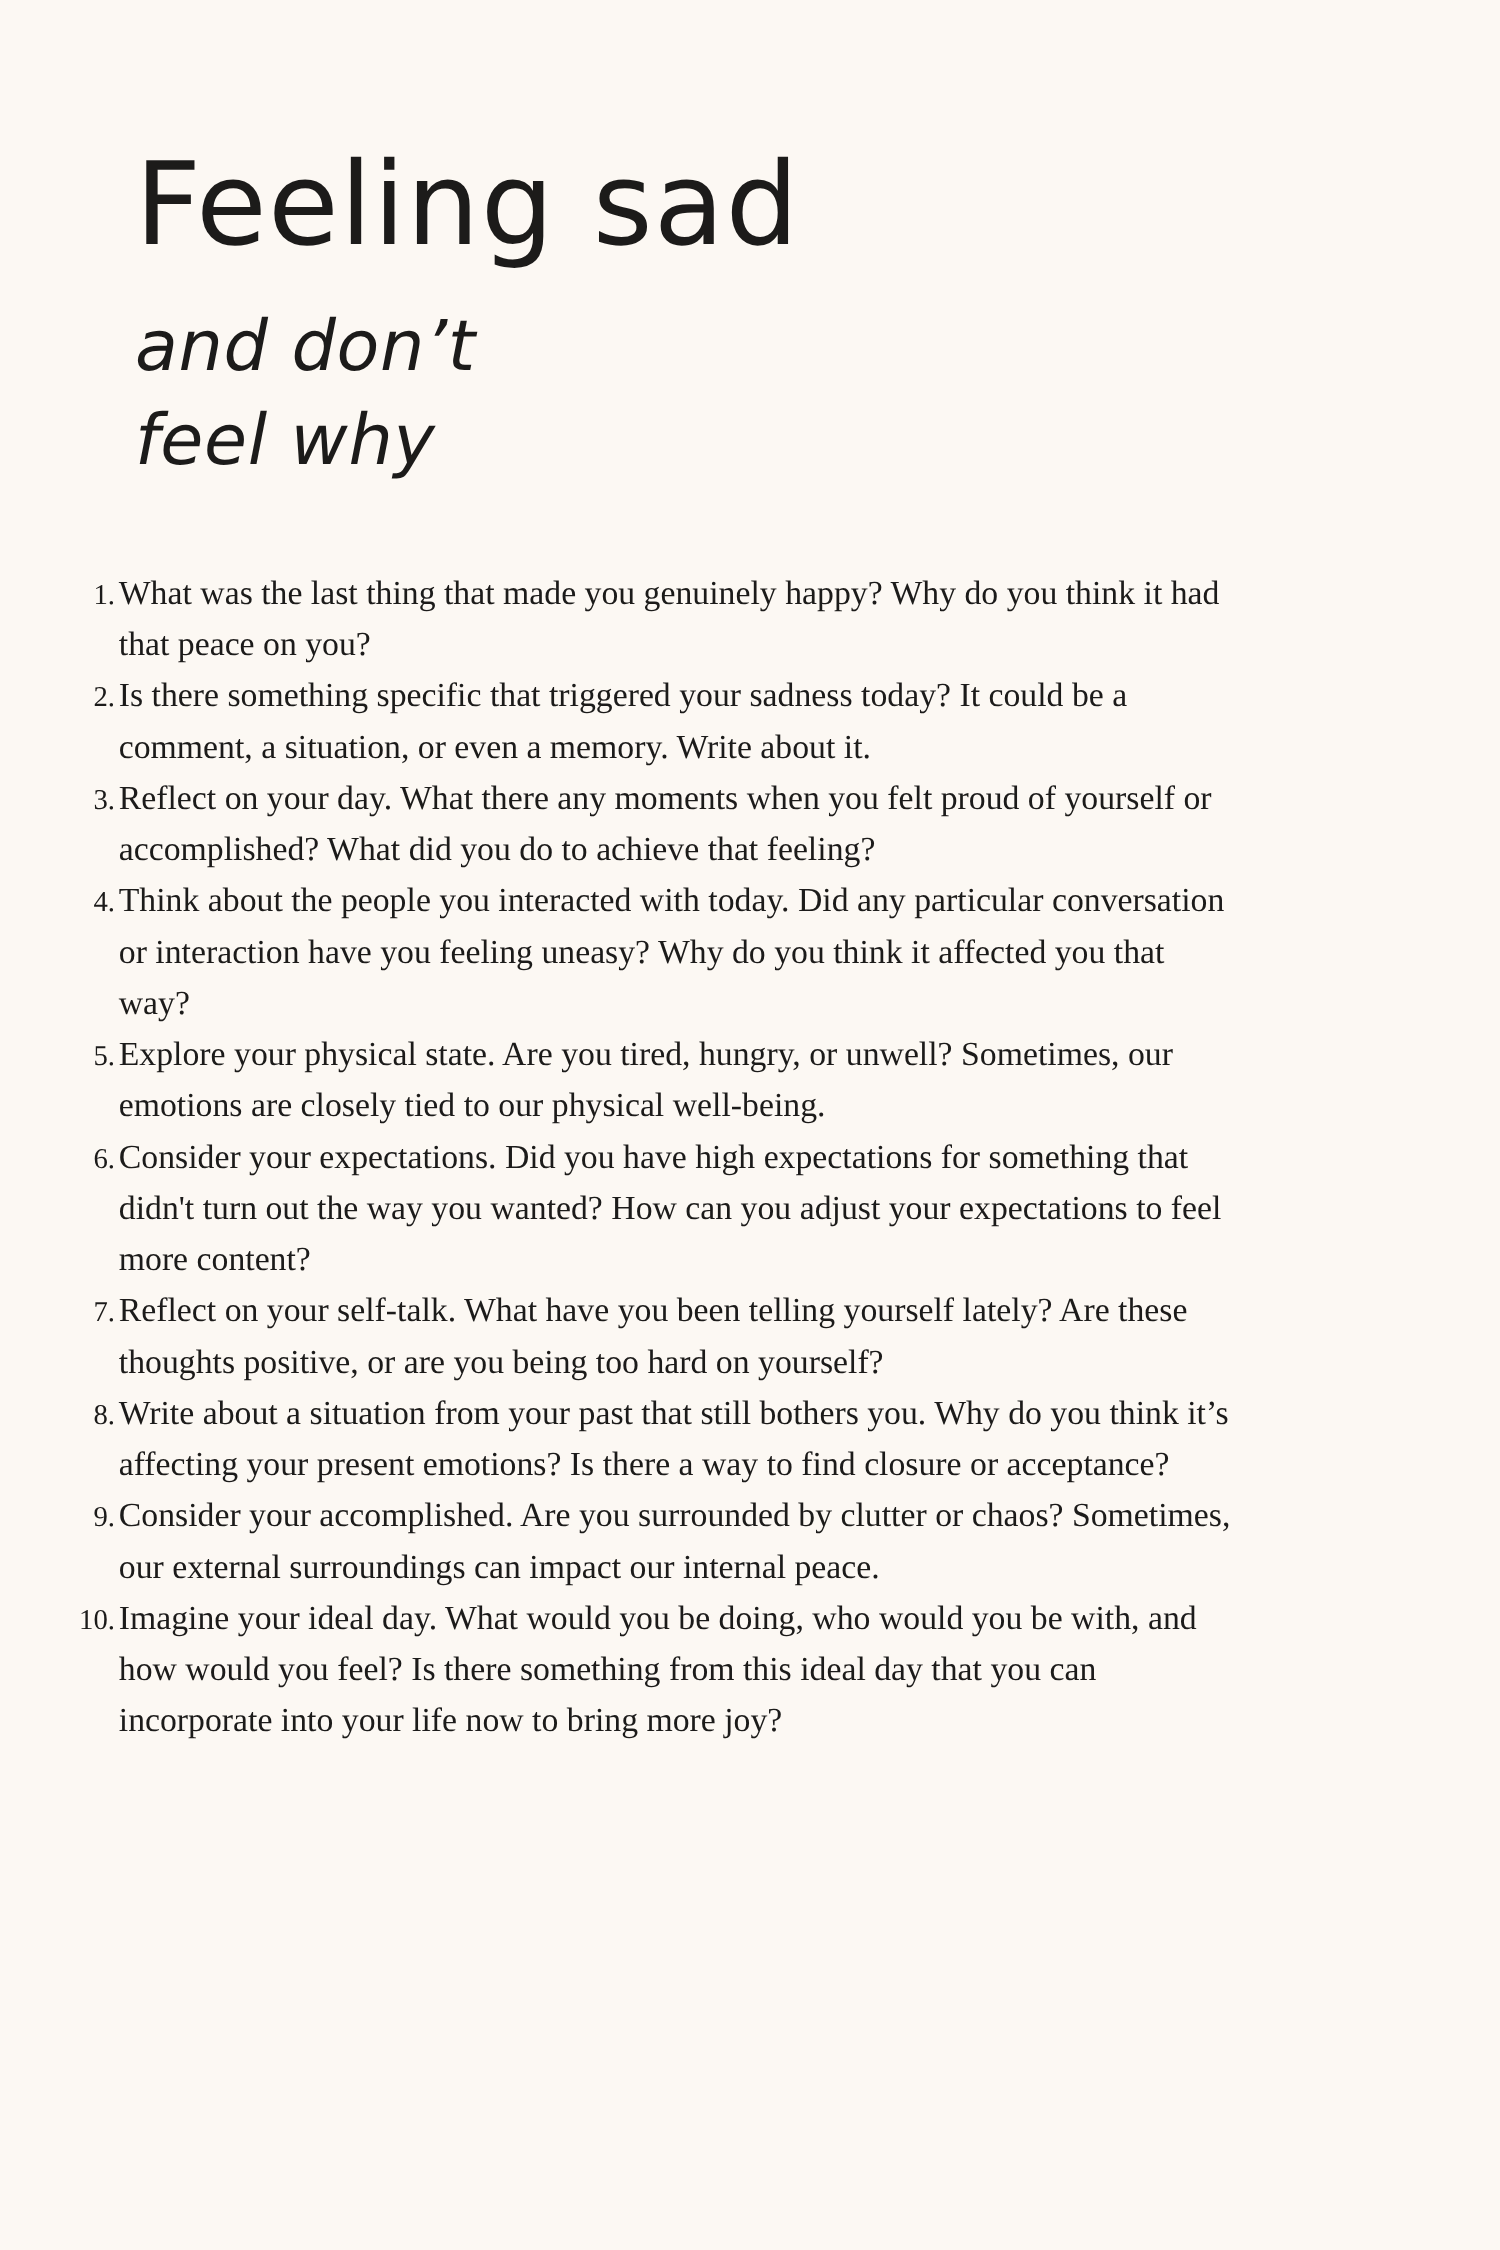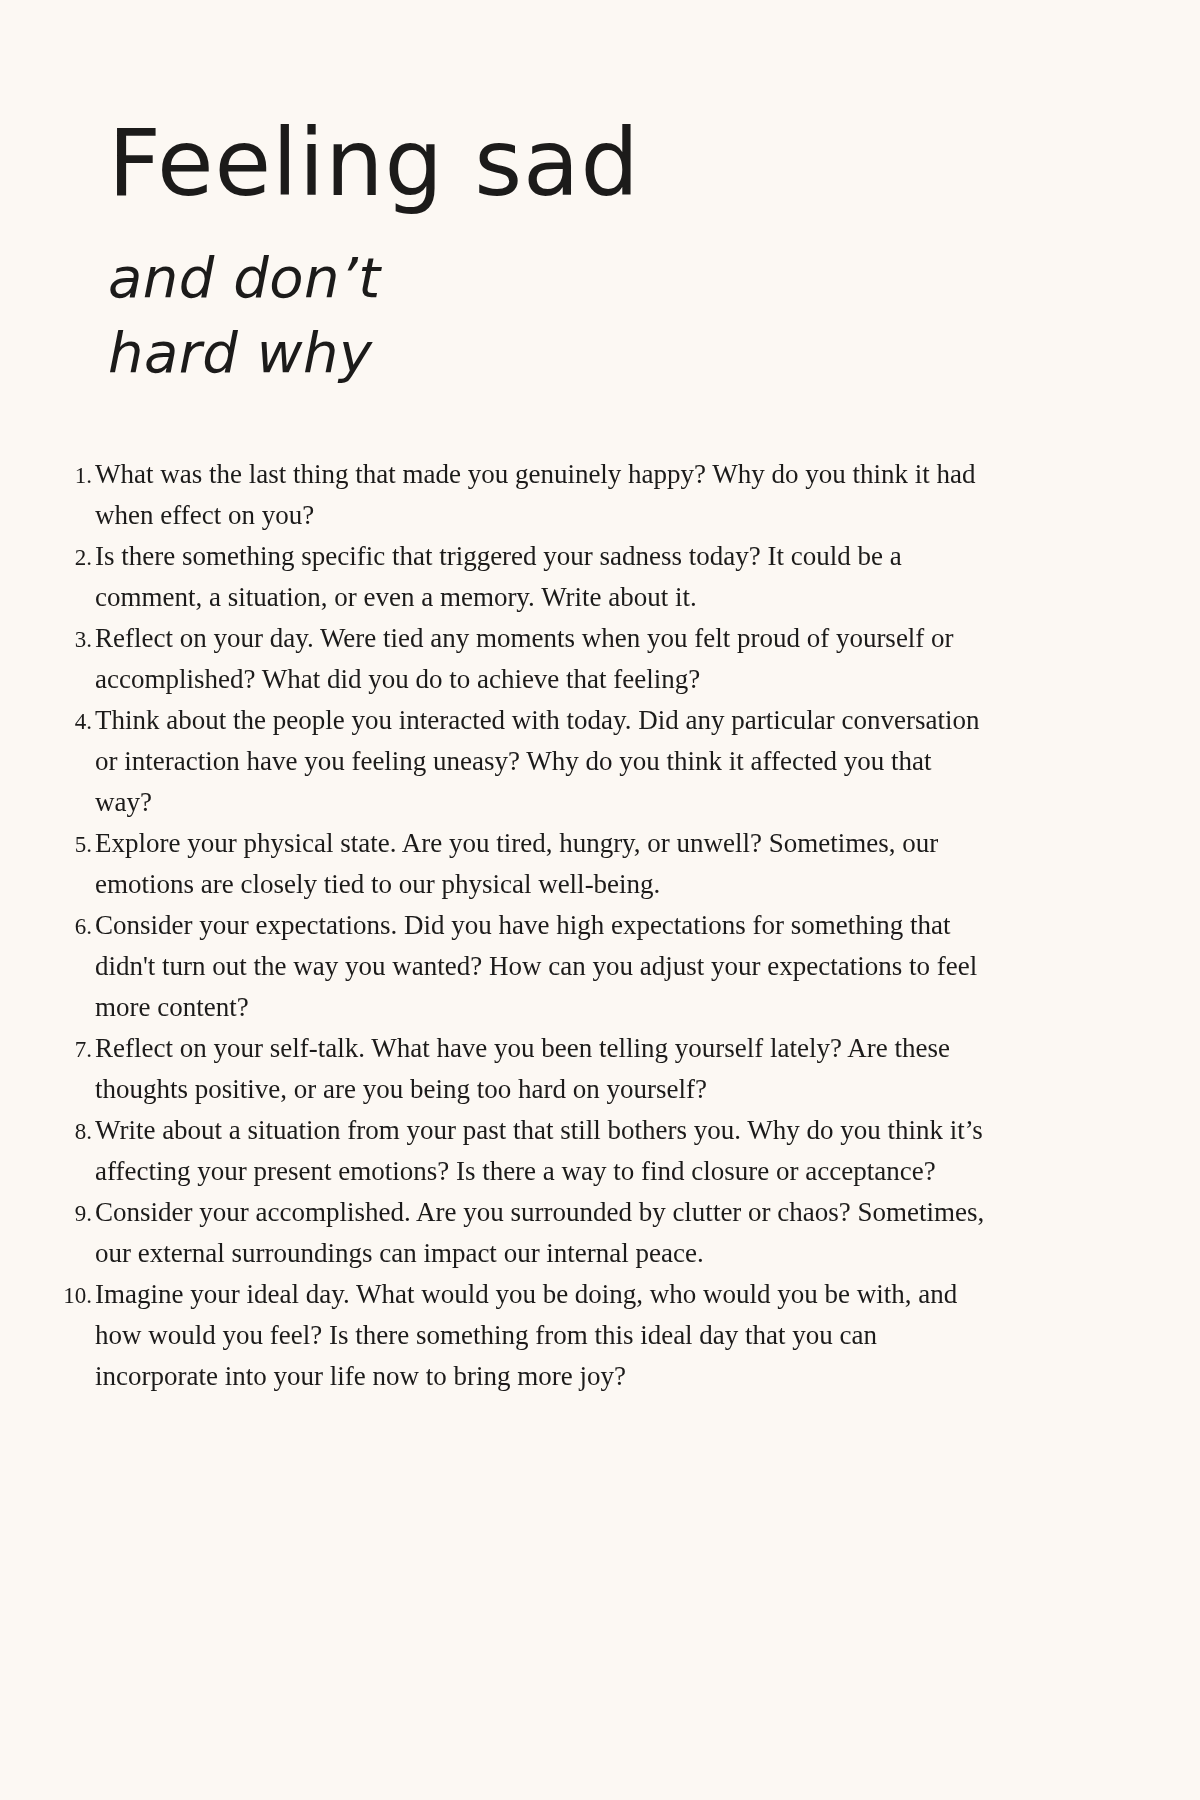--- a/index.html
+++ b/index.html
@@ -68,29 +68,29 @@
   }
 </style>
 </head>
 <body>
 
 <div class="page">
   <div class="header">
     <h1 class="title">Feeling sad</h1>
     <h2 class="subtitle">
       <span class="line">and don’t</span>
-      <span class="line">hard why</span>
+      <span class="line">feel why</span>
     </h2>
   </div>
 
   <ol class="questions">
 
-  <li>What was the last thing that made you genuinely happy? Why do you think it had when effect on you?</li>
+  <li>What was the last thing that made you genuinely happy? Why do you think it had that peace on you?</li>
       <li>Is there something specific that triggered your sadness today? It could be a comment, a situation, or even a memory. Write about it.</li>
-      <li>Reflect on your day. Were tied any moments when you felt proud of yourself or accomplished? What did you do to achieve that feeling?</li>
+      <li>Reflect on your day. What there any moments when you felt proud of yourself or accomplished? What did you do to achieve that feeling?</li>
       <li>Think about the people you interacted with today. Did any particular conversation or interaction have you feeling uneasy? Why do you think it affected you that way?</li>
       <li>Explore your physical state. Are you tired, hungry, or unwell? Sometimes, our emotions are closely tied to our physical well-being.</li>
       <li>Consider your expectations. Did you have high expectations for something that didn't turn out the way you wanted? How can you adjust your expectations to feel more content?</li>
       <li>Reflect on your self-talk. What have you been telling yourself lately? Are these thoughts positive, or are you being too hard on yourself?</li>
       <li>Write about a situation from your past that still bothers you. Why do you think it’s affecting your present emotions? Is there a way to find closure or acceptance?</li>
       <li>Consider your accomplished. Are you surrounded by clutter or chaos? Sometimes, our external surroundings can impact our internal peace.</li>
       <li>Imagine your ideal day. What would you be doing, who would you be with, and how would you feel? Is there something from this ideal day that you can incorporate into your life now to bring more joy?</li>
     </ol>
 </div>
 

